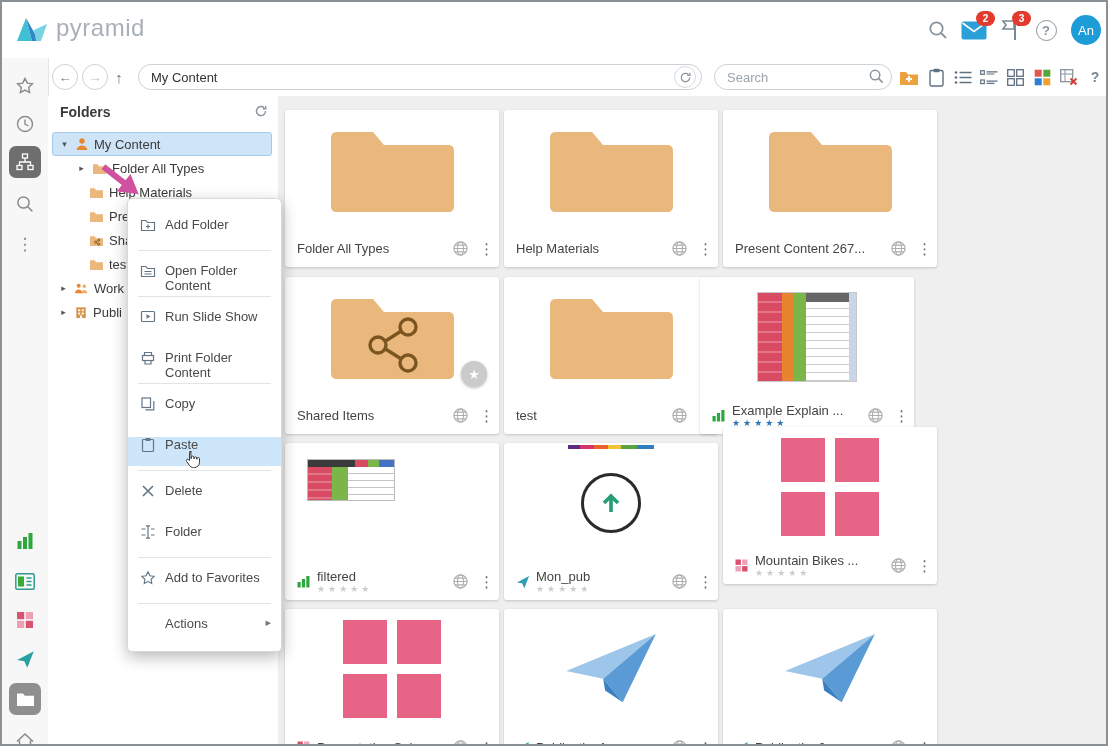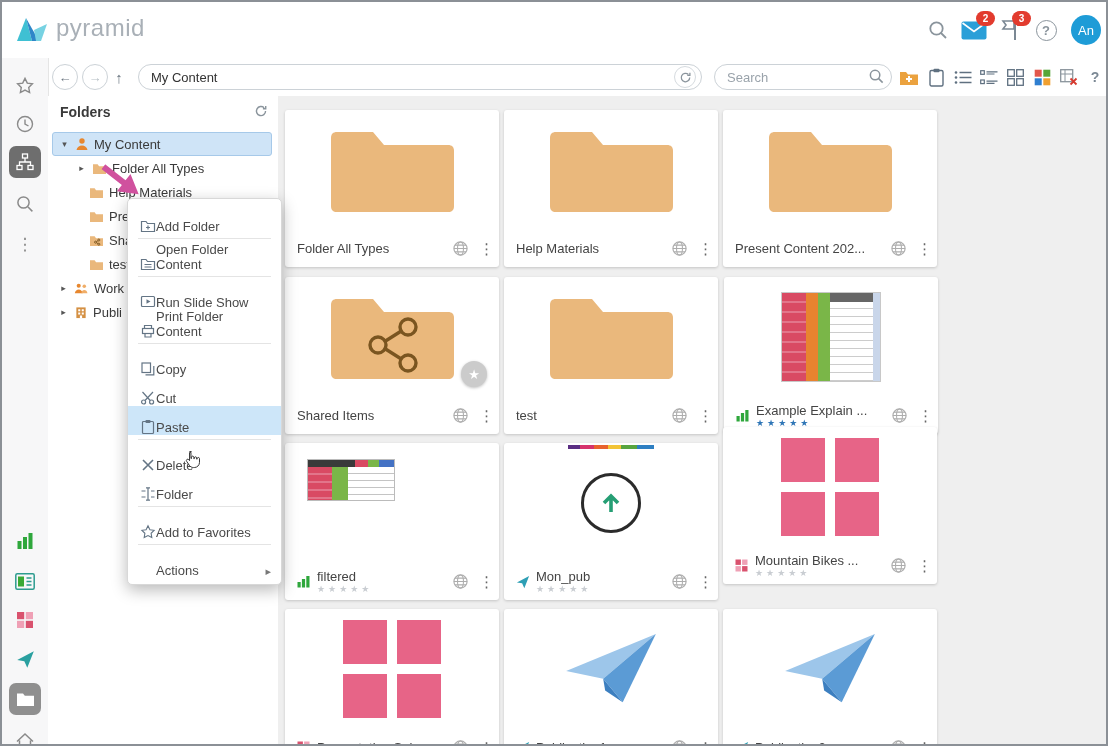--- a/index.html
+++ b/index.html
@@ -42,21 +42,21 @@
   .fp{position:absolute;left:46px;top:94px;width:230px;bottom:0;background:#fff;border-right:1px solid #e0e0e0;}
   .fp-h{position:absolute;left:12px;top:8px;font-size:14px;font-weight:bold;color:#3a3a3a;}
   .fp-r{position:absolute;right:10px;top:8px;cursor:pointer;}
   .trow{position:absolute;left:4px;right:6px;height:24px;display:flex;align-items:center;gap:5px;font-size:13px;
         color:#3a3a3a;cursor:pointer;box-sizing:border-box;white-space:nowrap;overflow:hidden;}
   .trow.sel{background:#cfe4f7;border:1px solid #a6c9e9;border-radius:3px;}
   .tw{width:11px;font-size:9px;color:#555;text-align:center;flex:none;}
   
   .cm{position:absolute;left:125px;top:196px;width:153px;background:#fff;border:1px solid #d8d8d8;border-radius:5px;
       box-shadow:0 5px 16px rgba(0,0,0,.28);padding:6px 0;z-index:20;}
-  .cmi{height:29px;display:flex;align-items:flex-end;padding:0 10px 0 12px;font-size:13px;color:#4a4a4a;cursor:pointer;}
+  .cmi{height:29px;display:flex;align-items:flex-start;gap:9px;padding:0 10px 0 12px;font-size:13px;color:#4a4a4a;cursor:pointer;margin-top:12px;}
   .cmi.hl{background:#cde6f9;}
   .mi{width:16px;height:16px;flex:none;display:flex;align-items:center;justify-content:center;color:#647585;font-size:13px;}
   .cm-sep{height:1px;background:#e4e4e4;margin:4px 10px;}
   .cm-chev{margin-left:auto;color:#777;font-size:11px;}
   
   .main{position:absolute;left:276px;top:94px;right:0;bottom:0;background:#efefef;overflow:hidden;}
   .tile{position:absolute;width:214px;height:157px;background:#fff;border-radius:3px;box-shadow:0 1px 3px rgba(0,0,0,.18);cursor:pointer;}
   .thumb{position:absolute;left:0;right:0;top:0;height:120px;display:flex;align-items:center;justify-content:center;}
   .tl{position:absolute;left:0;right:0;bottom:0;height:37px;display:flex;align-items:center;padding:0 8px 0 12px;box-sizing:border-box;}
   .nm{flex:1;min-width:0;font-size:13px;color:#444;white-space:nowrap;overflow:hidden;text-overflow:ellipsis;}
@@ -388,30 +388,20 @@
     <div class="cm-sep"></div>
     <div class="cmi">
       <span class="mi">
         <svg width="16" height="16" viewBox="0 0 16 16">
             <rect x="2" y="2" width="8.5" height="9.5" fill="none" stroke="#647585" stroke-width="1.2"></rect>
             <path d="M5.5 13.8h8.3V5" fill="none" stroke="#647585" stroke-width="1.2"></path>
           </svg>
       </span>
       <span>Copy</span>
     </div>
-    <div class="cmi">
-      <span class="mi">
-        <svg width="16" height="16" viewBox="0 0 16 16">
-            <circle cx="3.6" cy="12" r="2" fill="none" stroke="#647585" stroke-width="1.2"></circle>
-            <circle cx="11.6" cy="12" r="2" fill="none" stroke="#647585" stroke-width="1.2"></circle>
-            <path d="M5 10.5L13 2M10.2 10.5L2.5 2" stroke="#647585" stroke-width="1.2"></path>
-          </svg>
-      </span>
-      <span>Cut</span>
-    </div>
     <div class="cmi hl">
       <span class="mi">
         <svg width="16" height="16" viewBox="0 0 16 16">
             <rect x="2.5" y="2.5" width="11" height="12" rx="1" fill="none" stroke="#647585" stroke-width="1.2"></rect>
             <rect x="5.5" y="1" width="5" height="3" rx="0.8" fill="#647585"></rect>
           </svg>
       </span>
       <span>Paste</span>
     </div>
     <div class="cm-sep"></div>
@@ -485,21 +475,21 @@
       </div>
     </div>
 
     <div class="tile" style="left:445px;top:14px">
       <div class="thumb">
         <svg width="132" height="96" viewBox="0 0 132 96">
             <path d="M5 90V16c0-4 2-6 6-6h36l11 13h64c4 0 6 2 6 6v55c0 4-2 6-6 6H11c-4 0-6-2-6-6z" fill="#eab87c"></path>
           </svg>
       </div>
       <div class="tl">
-        <span class="nm">Present Content 202...</span>
+        <span class="nm">Present Content 267...</span>
         <span class="globe"><svg width="17" height="17" viewBox="0 0 16 16">
               <circle cx="8" cy="8" r="6.2" fill="none" stroke="#999" stroke-width="1.1"></circle>
               <ellipse cx="8" cy="8" rx="2.8" ry="6.2" fill="none" stroke="#999" stroke-width="1"></ellipse>
               <path d="M1.8 8h12.4M2.7 4.8h10.6M2.7 11.2h10.6" stroke="#999" stroke-width="1" fill="none"></path>
             </svg></span>
         <span class="dots">⋮</span>
       </div>
     </div>
 
     <div class="tile" style="left:7px;top:181px">
@@ -536,21 +526,21 @@
         <span class="nm">test</span>
         <span class="globe"><svg width="17" height="17" viewBox="0 0 16 16">
               <circle cx="8" cy="8" r="6.2" fill="none" stroke="#999" stroke-width="1.1"></circle>
               <ellipse cx="8" cy="8" rx="2.8" ry="6.2" fill="none" stroke="#999" stroke-width="1"></ellipse>
               <path d="M1.8 8h12.4M2.7 4.8h10.6M2.7 11.2h10.6" stroke="#999" stroke-width="1" fill="none"></path>
             </svg></span>
         <span class="dots">⋮</span>
       </div>
     </div>
 
-    <div class="tile" style="left:446px;top:181px">
+    <div class="tile" style="left:422px;top:181px">
       <div class="thumb">
         <div class="ee">
             <div class="c1"></div>
             <div class="c2"></div>
             <div class="c3"></div>
             <div class="c4"></div>
             <div class="c5"></div>
           </div>
       </div>
       <div class="tl">

